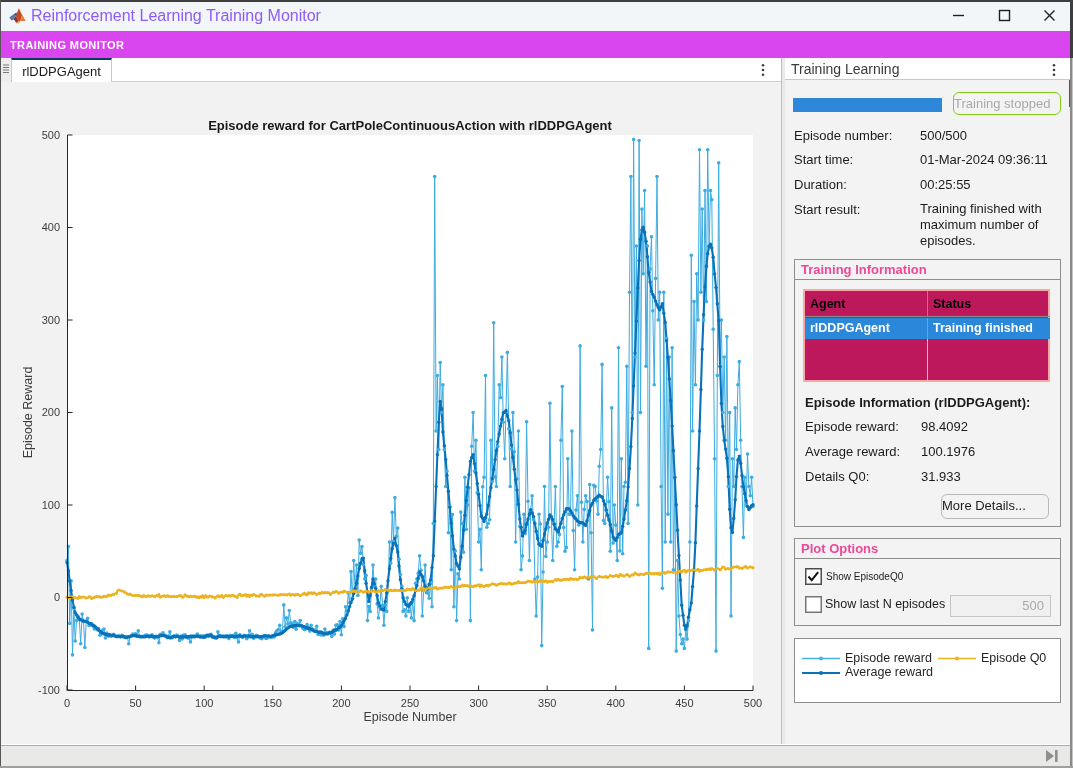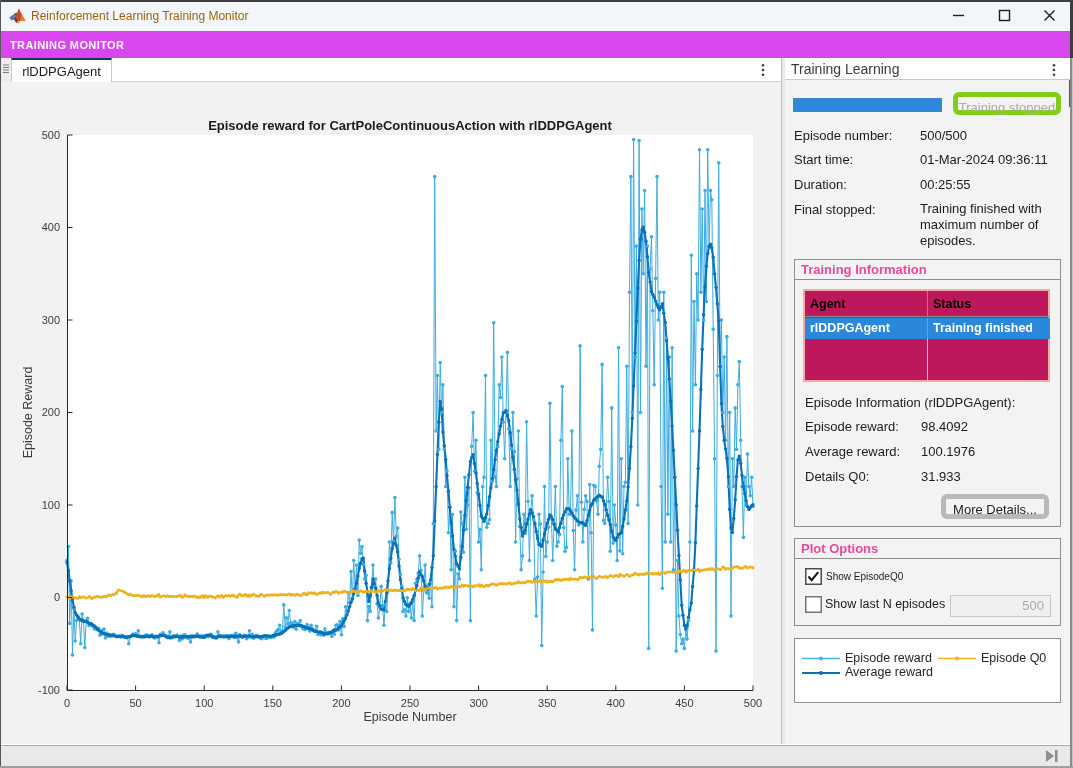--- a/index.html
+++ b/index.html
@@ -1,30 +1,30 @@
 <!DOCTYPE html>
 <html><head><meta charset="utf-8"><title>Reinforcement Learning Training Monitor</title>
 <style>
 *{margin:0;padding:0;box-sizing:border-box}
 html,body{width:1073px;height:768px;overflow:hidden}
 body{font-family:"Liberation Sans",sans-serif;background:#fff;position:relative}
 .abs{position:absolute}
 .titlebar{left:0;top:0;width:1073px;height:31px;background:#f3f6f9}
-.title-text{left:31px;top:0;height:47px;line-height:32px;font-size:12px;color:#a16207}
+.title-text{left:31px;top:0;height:47px;line-height:32px;font-size:16px;color:#8b5cf6}
 .toolbar{left:0;top:31px;width:1073px;height:27px;background:#d946ef}
 .toolbar span{position:absolute;left:10px;top:0;line-height:28px;font-size:11px;font-weight:bold;color:#fff;letter-spacing:.4px}
 .tabrow{left:0;top:58px;width:781px;height:24px;background:#fff;border-bottom:1px solid #d0d0d0}
 .grip{left:0;top:58px;width:11px;height:24px;background:#ededed}
 .tab{left:11px;top:58px;width:101px;height:25px;background:#fff;border-top:2px solid #0c3a5e;border-left:1px solid #c9c9c9;border-right:1px solid #c9c9c9;text-align:center;font-size:13px;color:#1b1b1b;line-height:23px}
 .chart{left:0;top:82px;width:781px;height:662px;background:#f2f2f2}
 .vsash{left:781px;top:58px;width:4px;height:686px;background:#e9e9e9;border-left:1px solid #c0c0c0}
 .rpanel{left:785px;top:58px;width:285px;height:686px;background:#f3f3f3}
 .rhead{left:785px;top:58px;width:285px;height:22px;background:#fff;border-bottom:1px solid #c9c9c9;font-size:14px;color:#3a3a3a;line-height:22px;padding-left:6px}
 .pbar{left:793px;top:98px;width:149px;height:14px;background:#2e87d8}
-.btn{border:5px solid #84cc16;border-radius:6px;text-align:center;font-size:13px;background:transparent}
+.btn{border:1px solid #84cc16;border-radius:6px;text-align:left;font-size:13px;background:transparent}
 .stopbtn{left:953px;top:92px;width:108px;height:23px;line-height:21px;color:#a9a9ad}
 .lbl{font-size:13px;color:#1c1c1c;line-height:17px}
 .box{border:1px solid #8f8f8f}
 .boxtitle{font-size:13px;font-weight:bold;color:#ec4899;line-height:19px;padding-left:6px;border-bottom:1px solid #8f8f8f;height:20px}
 .tbl{left:803px;top:289px;width:247px;height:93px;background:#be185d;border:2px solid #fca5a5}
 .trow{position:absolute;left:0;width:245px;font-size:12.5px}
 .cell{position:absolute;top:0;padding-left:5px;overflow:hidden;white-space:nowrap}
 .mdbtn{left:941px;top:494px;width:108px;height:25px;line-height:21px;color:#1c1c1c;border-color:#b9b9b9}
 .inp{left:950px;top:595px;width:101px;height:22px;border:1px solid #c6c6c6;background:#f0f0f0;font-size:13px;color:#a9a9a9;text-align:right;padding:2px 6px 0 0}
 .legendbox{left:794px;top:638px;width:267px;height:65px;background:#fff;border:1px solid #8f8f8f}
@@ -1363,39 +1363,39 @@
     <circle cx="3" cy="11.8" r="1.3" fill="#3f3f3f"></circle>
   </svg>
 <div class="abs pbar"></div>
 <div class="abs btn stopbtn">Training stopped</div>
 <div class="abs lbl" style="left:794px;top:127px">Episode number:</div>
 <div class="abs lbl" style="left:920px;top:127px">500/500</div>
 <div class="abs lbl" style="left:794px;top:151px">Start time:</div>
 <div class="abs lbl" style="left:920px;top:151px">01-Mar-2024 09:36:11</div>
 <div class="abs lbl" style="left:794px;top:176px">Duration:</div>
 <div class="abs lbl" style="left:920px;top:176px">00:25:55</div>
-<div class="abs lbl" style="left:794px;top:201px">Final stopped:</div>
+<div class="abs lbl" style="left:794px;top:201px">Start result:</div>
 <div class="abs lbl" style="left:920px;top:201px;width:150px;line-height:16px">Training finished with maximum number of episodes.</div>
 <div class="abs box" style="left:794px;top:259px;width:267px;height:268px">
     <div class="boxtitle">Training Information</div>
   </div>
 <div class="abs tbl">
 <div class="trow" style="top:0;height:26px;border-bottom:1px solid #8b8b8b;font-weight:bold;line-height:26px">
 <div class="cell" style="left:0;width:117px">Agent</div>
 <div class="cell" style="left:122px;width:120px;border-left:1px solid #8b8b8b;height:26px">Status</div>
     </div>
 <div class="trow" style="top:27px;height:21px;background:#2b87d9;color:#fff;font-weight:600;line-height:21px">
 <div class="cell" style="left:0;width:117px">rlDDPGAgent</div>
 <div class="cell" style="left:122px;width:120px;border-left:1px solid #5ea3e2;height:39px">Training finished</div>
     </div>
 <div class="trow" style="top:48px;height:43px;line-height:43px">
 <div class="cell" style="left:122px;width:120px;border-left:1px solid #c9c9c9;height:43px"></div>
     </div>
 </div>
-<div class="abs lbl" style="left:805px;top:394px;font-weight:normal">Episode Information (rlDDPGAgent):</div>
+<div class="abs lbl" style="left:805px;top:394px;font-weight:bold">Episode Information (rlDDPGAgent):</div>
 <div class="abs lbl" style="left:805px;top:418px">Episode reward:</div>
 <div class="abs lbl" style="left:921px;top:418px">98.4092</div>
 <div class="abs lbl" style="left:805px;top:443px">Average reward:</div>
 <div class="abs lbl" style="left:921px;top:443px">100.1976</div>
 <div class="abs lbl" style="left:805px;top:468px">Details Q0:</div>
 <div class="abs lbl" style="left:921px;top:468px">31.933</div>
 <div class="abs btn mdbtn">More Details...</div>
 <div class="abs box" style="left:794px;top:538px;width:267px;height:88px">
     <div class="boxtitle">Plot Options</div>
   </div>

